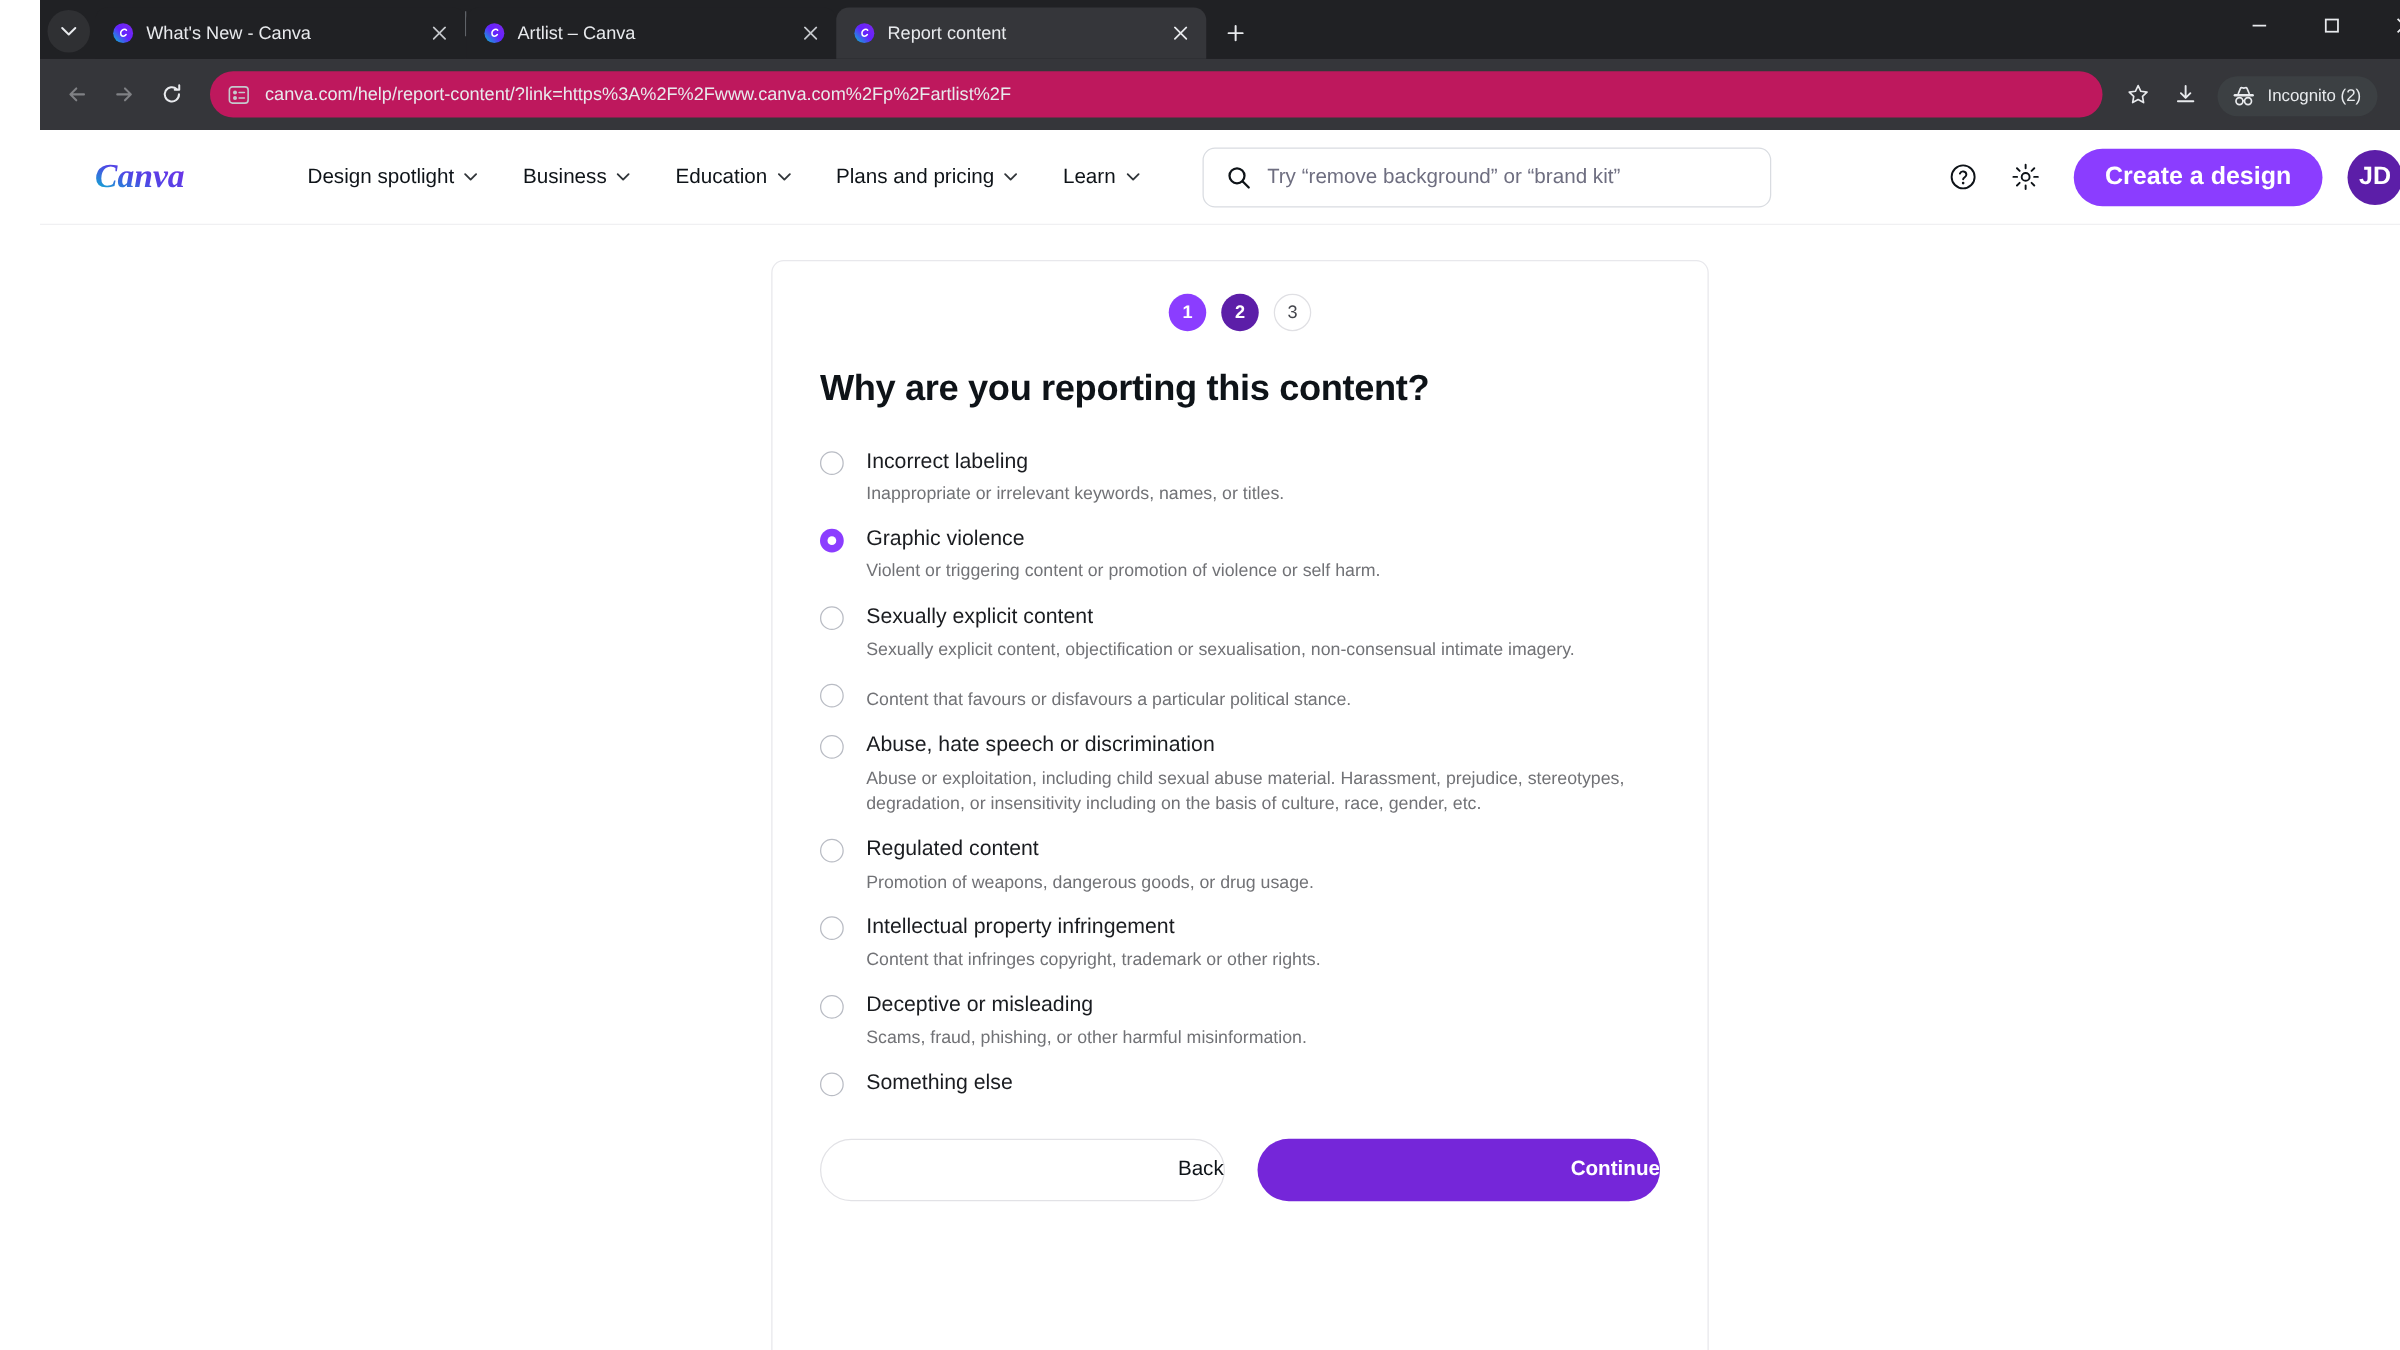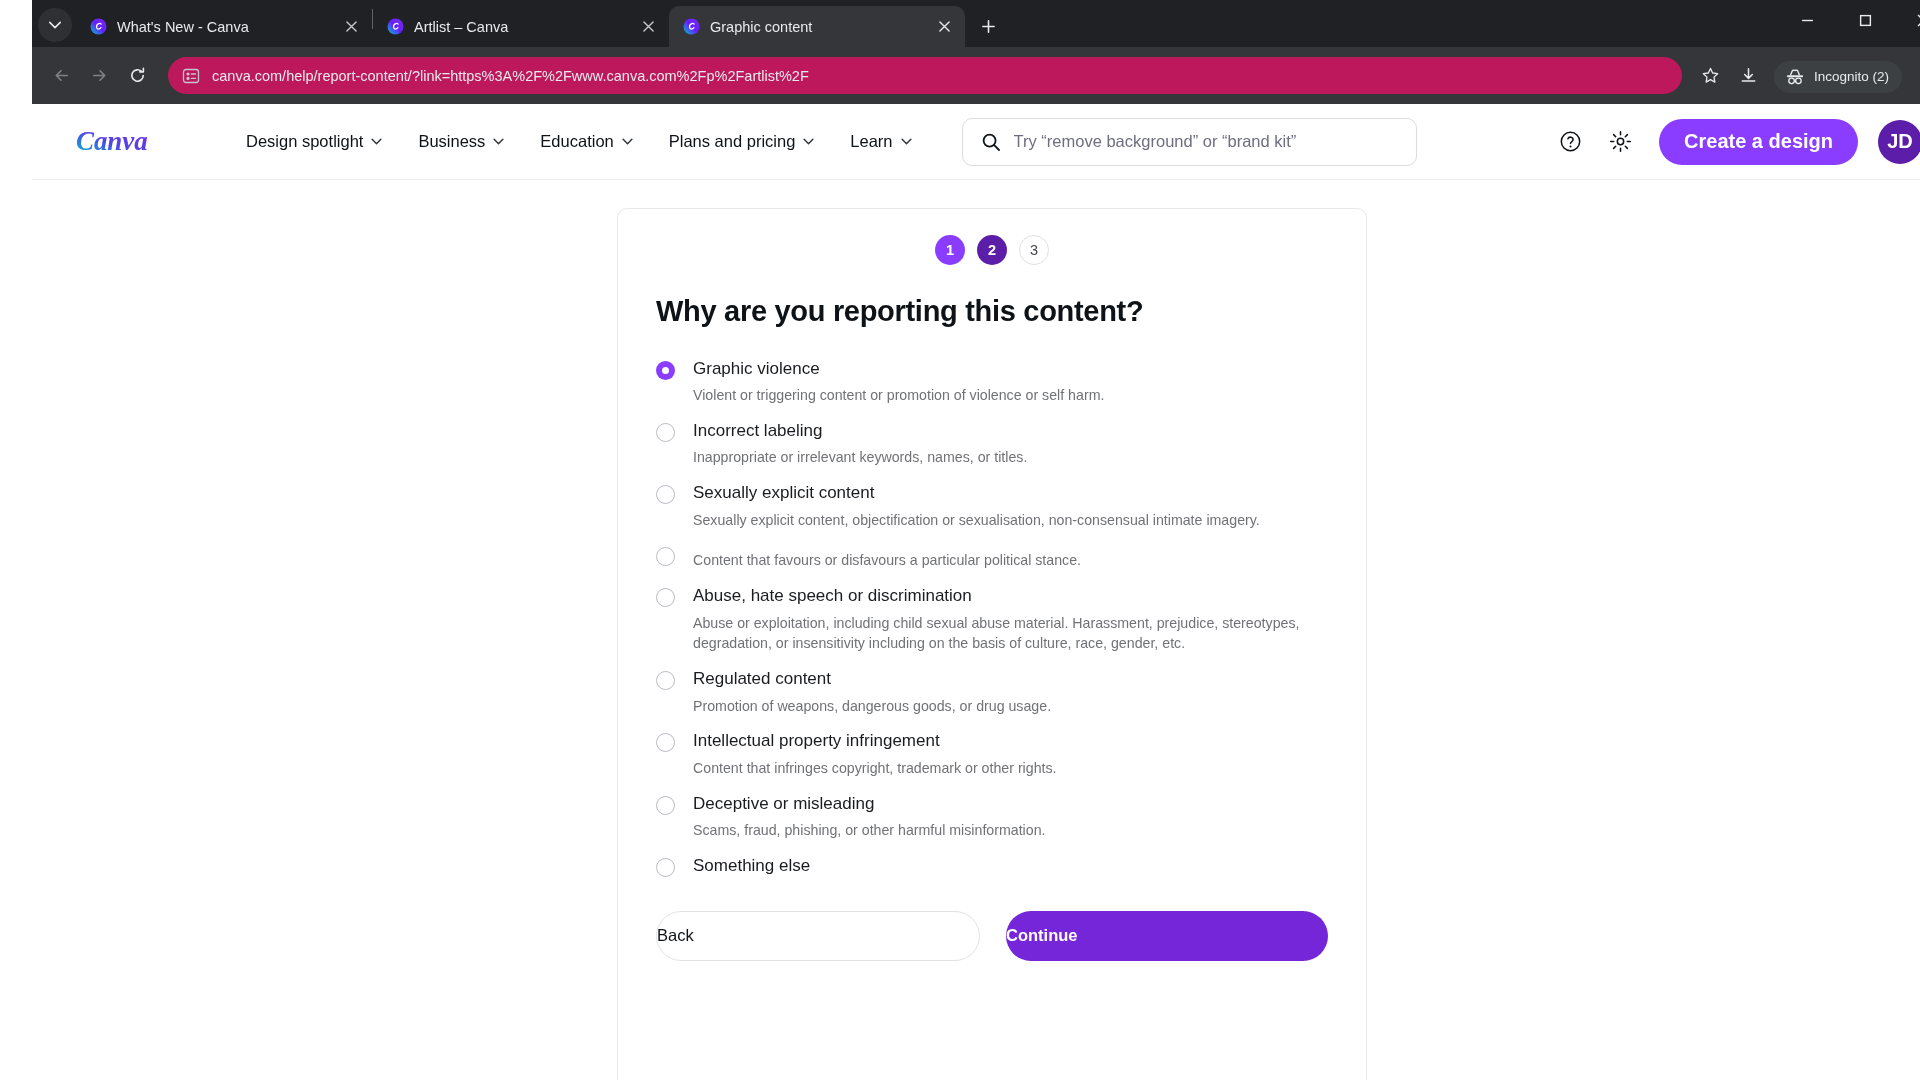--- a/index.html
+++ b/index.html
@@ -181,21 +181,21 @@
   }
   .opt-body { flex: 1; min-width: 0; }
   .opt-label { font-size: 17px; color: #1a1c20; line-height: 1.25; }
   .opt-desc {
     font-size: 14.2px; color: #717276; line-height: 1.47; margin-top: 6px;
   }
 
   .actions { display: flex; gap: 26px; margin-top: 34px; }
   .btn {
     flex: 1; height: 50px; border-radius: 25px;
-    display: flex; align-items: center; justify-content: flex-start;
+    display: flex; align-items: center; justify-content: flex-end;
     font-size: 16.5px;
   }
   .btn-back { border: 1px solid #e2e2e6; background: #fff; color: #0e1318; }
   .btn-continue { color: #fff; font-weight: bold; }
 
   
   .pagescroll { position: absolute; right: 0; top: 76px; width: 14px; height: 900px; background: #fafafa; }
   .pagescroll .thumb {
     position: absolute; left: 3px; width: 8px; border-radius: 4px; background: #c8c8cd;
   }
@@ -247,21 +247,21 @@
           <path d="M1 1 L11 11 M11 1 L1 11" stroke="#c5c8cc" stroke-width="1.5" stroke-linecap="round"></path>
         </svg>
       </span>
     </div>
 
     <div class="tab active">
       <svg class="favicon" viewBox="0 0 32 32">
         <circle cx="16" cy="16" r="15" fill="url(#cg1)"></circle>
         <path d="M21 11.5c-1.1-1.3-3-1.6-4.7-.9-2.6 1.1-4.3 4.2-3.8 7 .3 1.9 1.7 3.2 3.5 3.2 1.9 0 3.5-1.2 4.5-2.7" fill="none" stroke="#fff" stroke-width="2.3" stroke-linecap="round"></path>
       </svg>
-      <span class="tab-title">Graphic content</span>
+      <span class="tab-title">Report content</span>
       <span class="tab-close">
         <svg viewBox="0 0 12 12">
           <path d="M1 1 L11 11 M11 1 L1 11" stroke="#e8eaed" stroke-width="1.5" stroke-linecap="round"></path>
         </svg>
       </span>
     </div>
 
     <div class="newtab-btn">
       <svg viewBox="0 0 16 16">
         <path d="M8 2 L8 14 M2 8 L14 8" stroke="#e8eaed" stroke-width="1.7" stroke-linecap="round"></path>
@@ -449,32 +449,32 @@
           <div class="step todo">
             <span>3</span>
           </div>
         </div>
 
         <div class="card-title">Why are you reporting this content?</div>
 
         <div class="options">
 
           <div class="option">
+            <div class="radio"></div>
+            <div class="opt-body">
+              <div class="opt-label">Incorrect labeling</div>
+              <div class="opt-desc">Inappropriate or irrelevant keywords, names, or titles.</div>
+            </div>
+          </div>
+
+          <div class="option">
             <div class="radio sel"></div>
             <div class="opt-body">
               <div class="opt-label">Graphic violence</div>
               <div class="opt-desc">Violent or triggering content or promotion of violence or self harm.</div>
-            </div>
-          </div>
-
-          <div class="option">
-            <div class="radio"></div>
-            <div class="opt-body">
-              <div class="opt-label">Incorrect labeling</div>
-              <div class="opt-desc">Inappropriate or irrelevant keywords, names, or titles.</div>
             </div>
           </div>
 
           <div class="option">
             <div class="radio"></div>
             <div class="opt-body">
               <div class="opt-label">Sexually explicit content</div>
               <div class="opt-desc">Sexually explicit content, objectification or sexualisation, non-consensual intimate imagery.</div>
             </div>
           </div>

